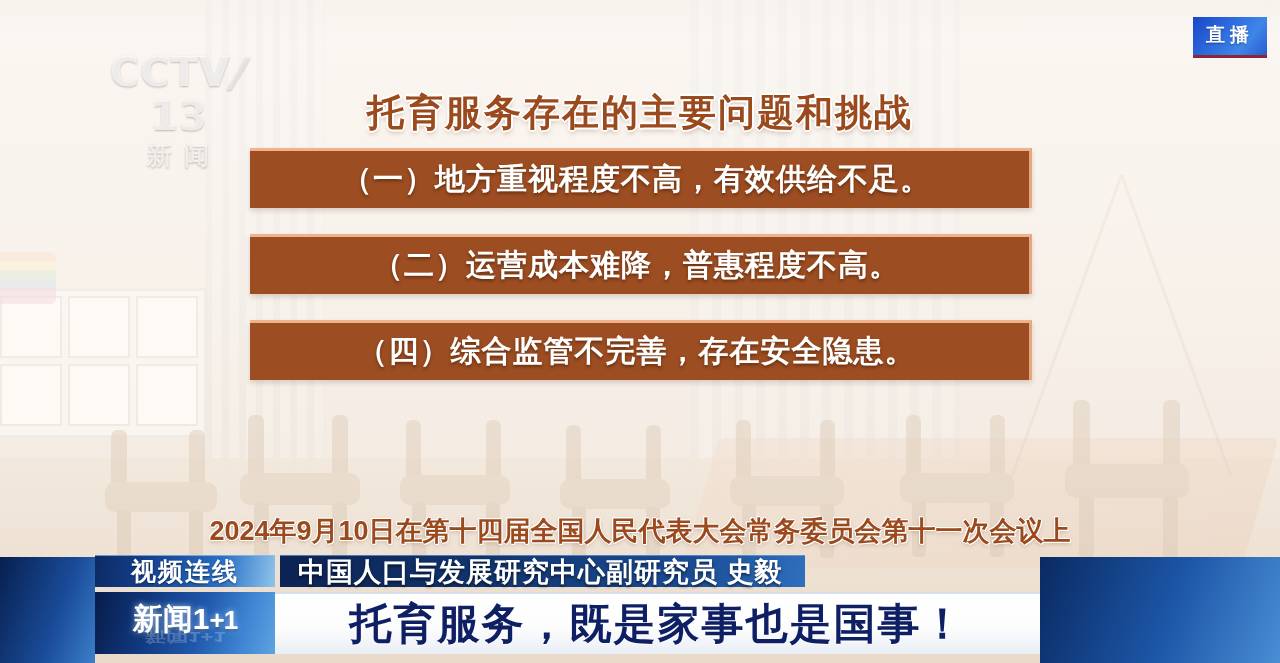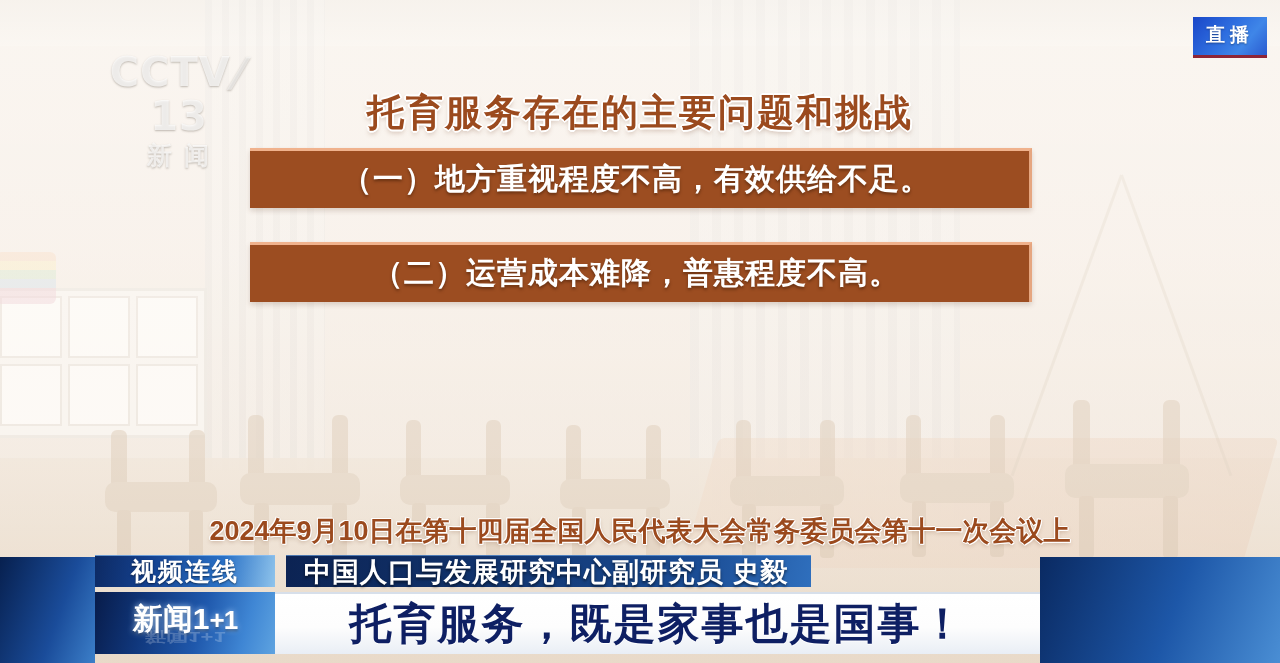--- a/index.html
+++ b/index.html
@@ -141,21 +141,21 @@
     -webkit-text-stroke:1px rgba(255,255,255,.0);
     text-shadow:
        2px 0 0 #fff, -2px 0 0 #fff, 0 2px 0 #fff, 0 -2px 0 #fff,
        1px 1px 0 #fff,-1px 1px 0 #fff,1px -1px 0 #fff,-1px -1px 0 #fff,
        0 3px 5px rgba(120,70,40,.35);
   }
 
   .bars{position:absolute;left:250px;top:148px;width:782px;}
   .bar{
     position:relative;
-    height:57px;margin-bottom:34px;
+    height:57px;margin-bottom:26px;
     background:#9c4d21;
     border-top:3px solid rgba(255,196,160,.85);
     border-right:3px solid rgba(255,196,160,.75);
     box-shadow:0 3px 5px rgba(90,50,25,.18);
     display:flex;align-items:center;
   }
   .bar-text{
     width:100%;
     text-align:center;
     color:#fff;
@@ -189,21 +189,21 @@
   }
   .lt-tag{
     width:180px;
     background:linear-gradient(100deg,#0d2a63 0%,#14418f 30%,#2a71c6 70%,#8fc4ec 100%);
     color:#fff;font-size:25px;font-weight:bold;letter-spacing:2px;
     display:flex;align-items:center;justify-content:center;
     text-shadow:0 1px 2px rgba(0,0,0,.5);
     border-top:1px solid rgba(140,190,240,.75);
   }
   .lt-guest{
-    margin-left:11px;
+    margin-left:5px;
     padding:0 22px 0 18px;
     background:linear-gradient(100deg,#0c2353 0%,#12356f 40%,#1b4d95 78%,#2f6fbd 100%);
     color:#fff;font-size:27px;font-weight:bold;letter-spacing:1px;
     display:flex;align-items:center;
     text-shadow:0 2px 3px rgba(0,0,0,.55);
     border-top:1px solid rgba(120,175,235,.6);
   }
   .lt-row2{
     position:absolute;left:95px;top:37px;height:62px;display:flex;align-items:stretch;
     width:945px;
@@ -331,20 +331,23 @@
 
   <div class="headline">托育服务存在的主要问题和挑战</div>
 
   <div class="bars">
     <div class="bar">
       <div class="bar-text">（一）地方重视程度不高，有效供给不足。</div>
     </div>
     <div class="bar">
       <div class="bar-text">（二）运营成本难降，普惠程度不高。</div>
     </div>
+    <div class="bar">
+      <div class="bar-text">（四）综合监管不完善，存在安全隐患。</div>
+    </div>
   </div>
 
   <div class="meeting">2024年9月10日在第十四届全国人民代表大会常务委员会第十一次会议上</div>
 
   <div class="lower-third">
     <div class="lt-strip"></div>
     <div class="lt-strip-r"></div>
 
     <div class="lt-row1">
       <div class="lt-tag">视频连线</div>

